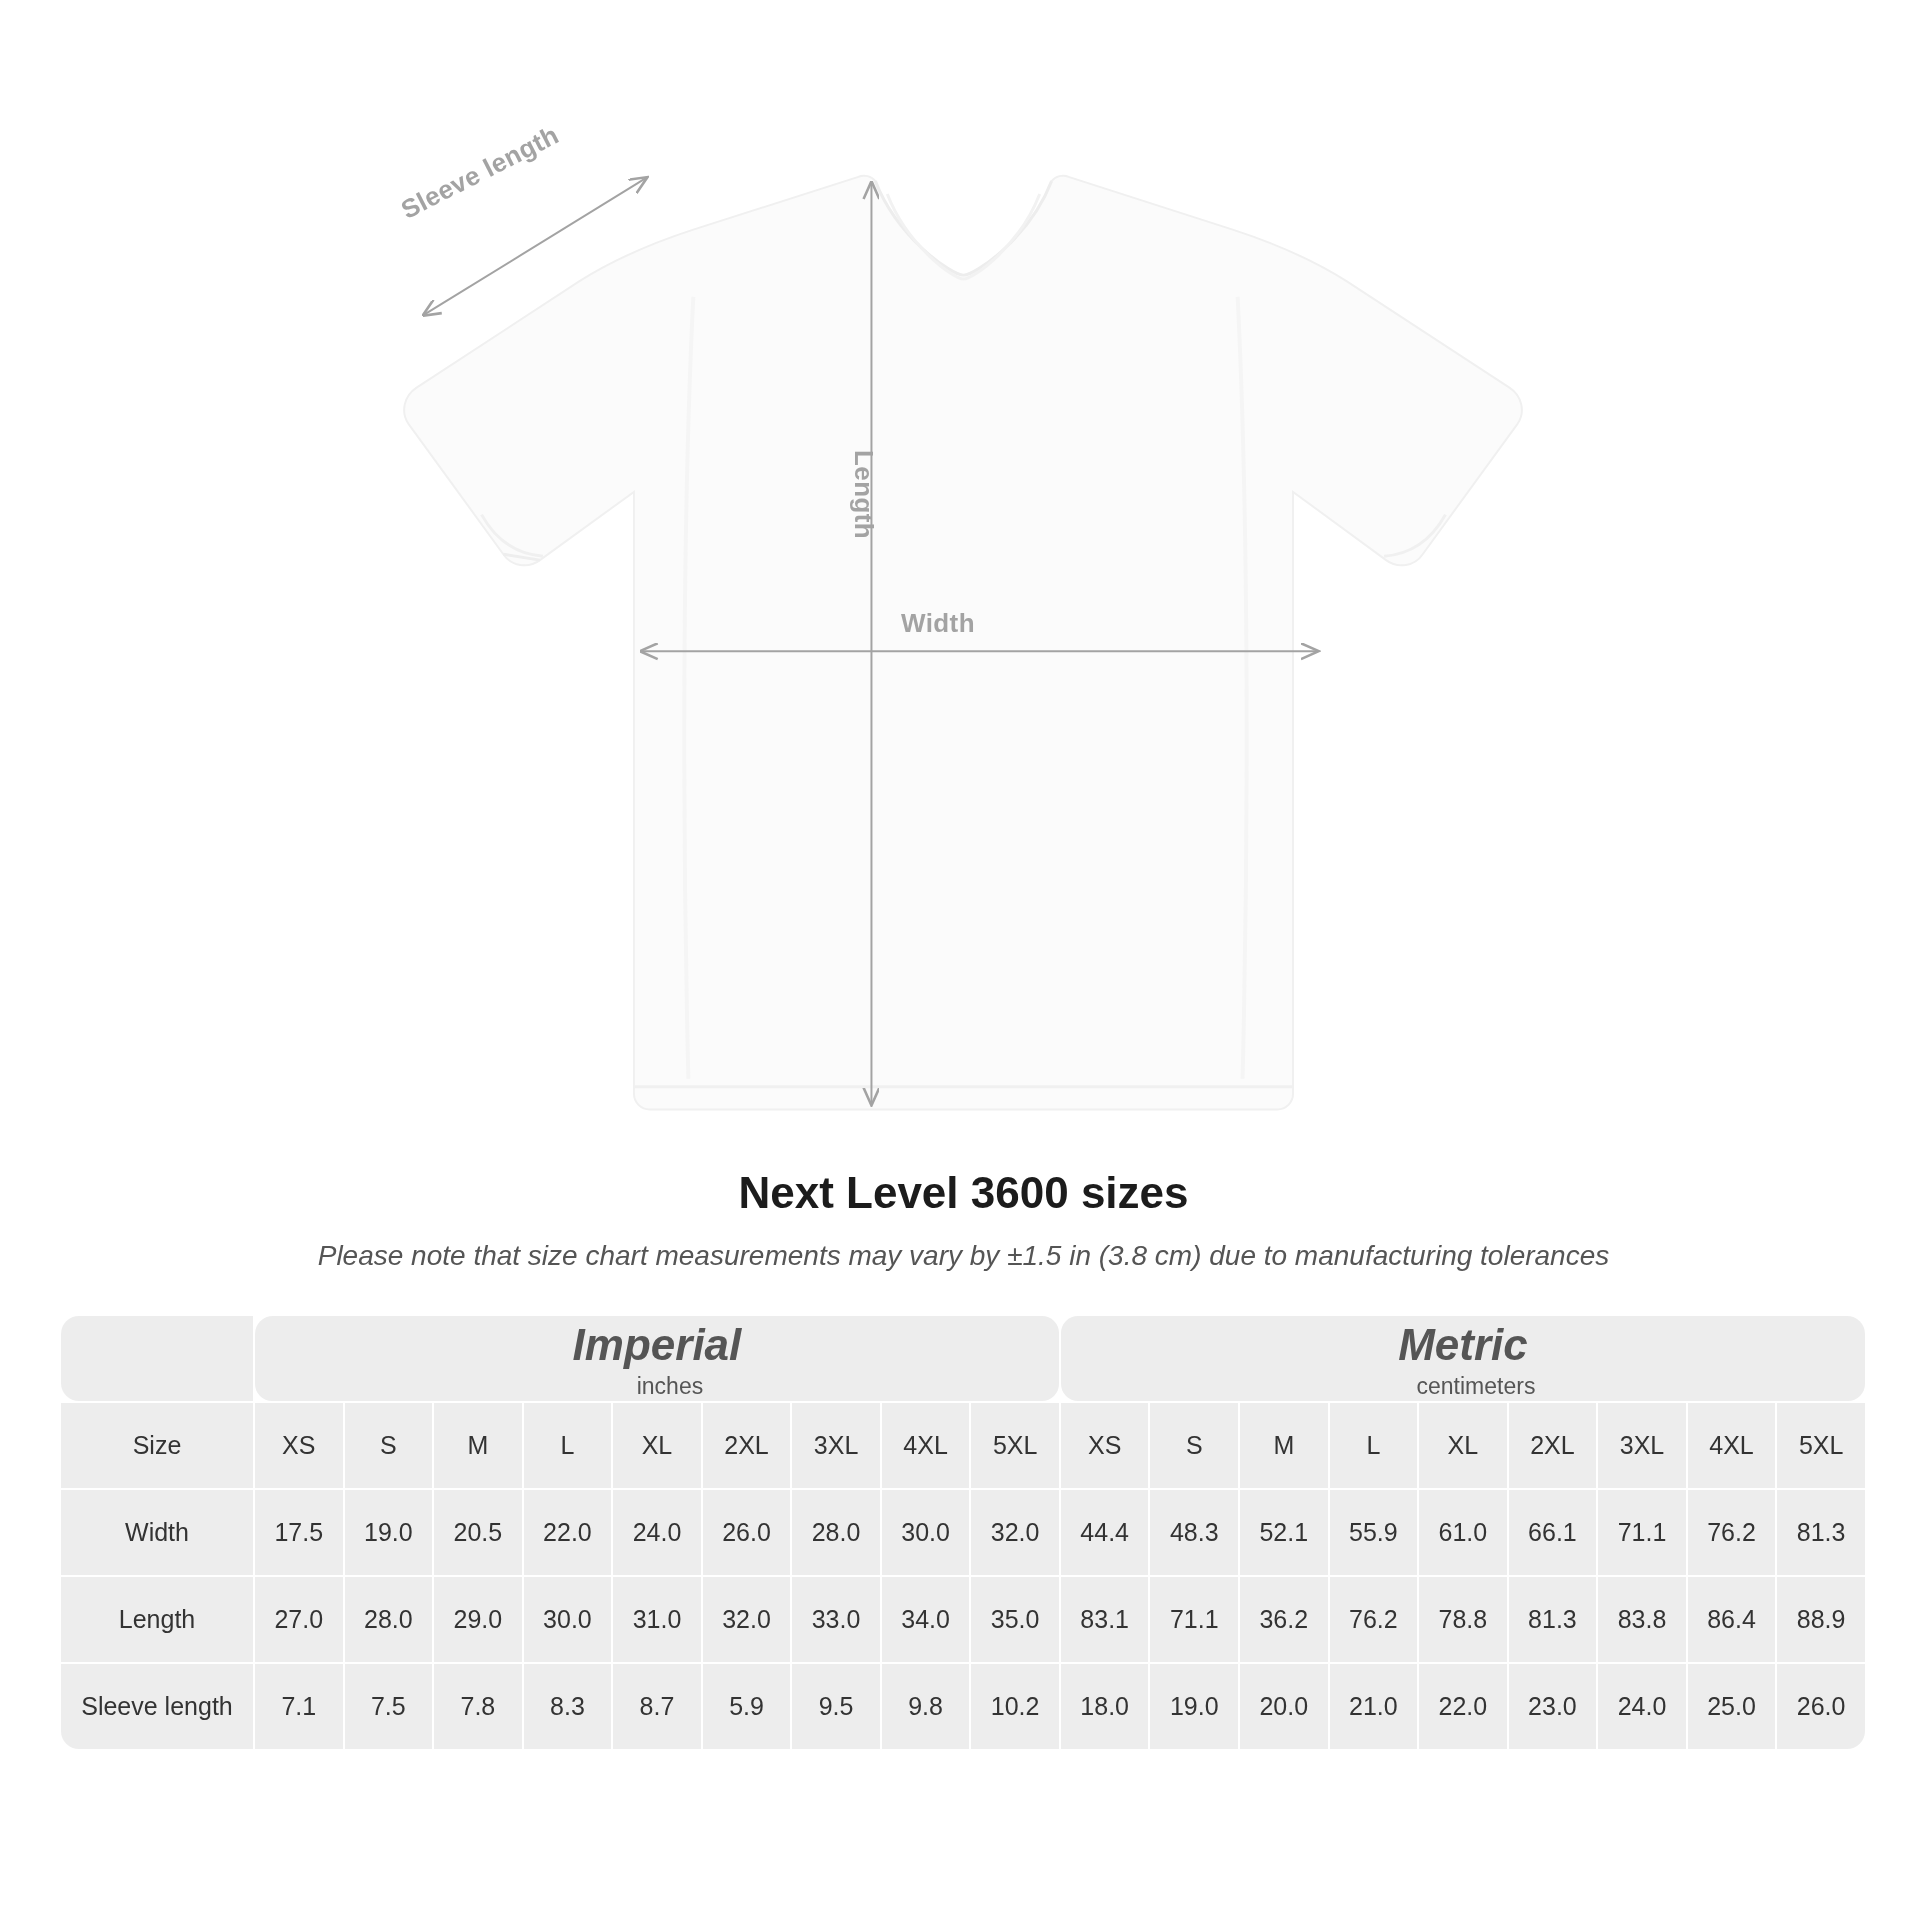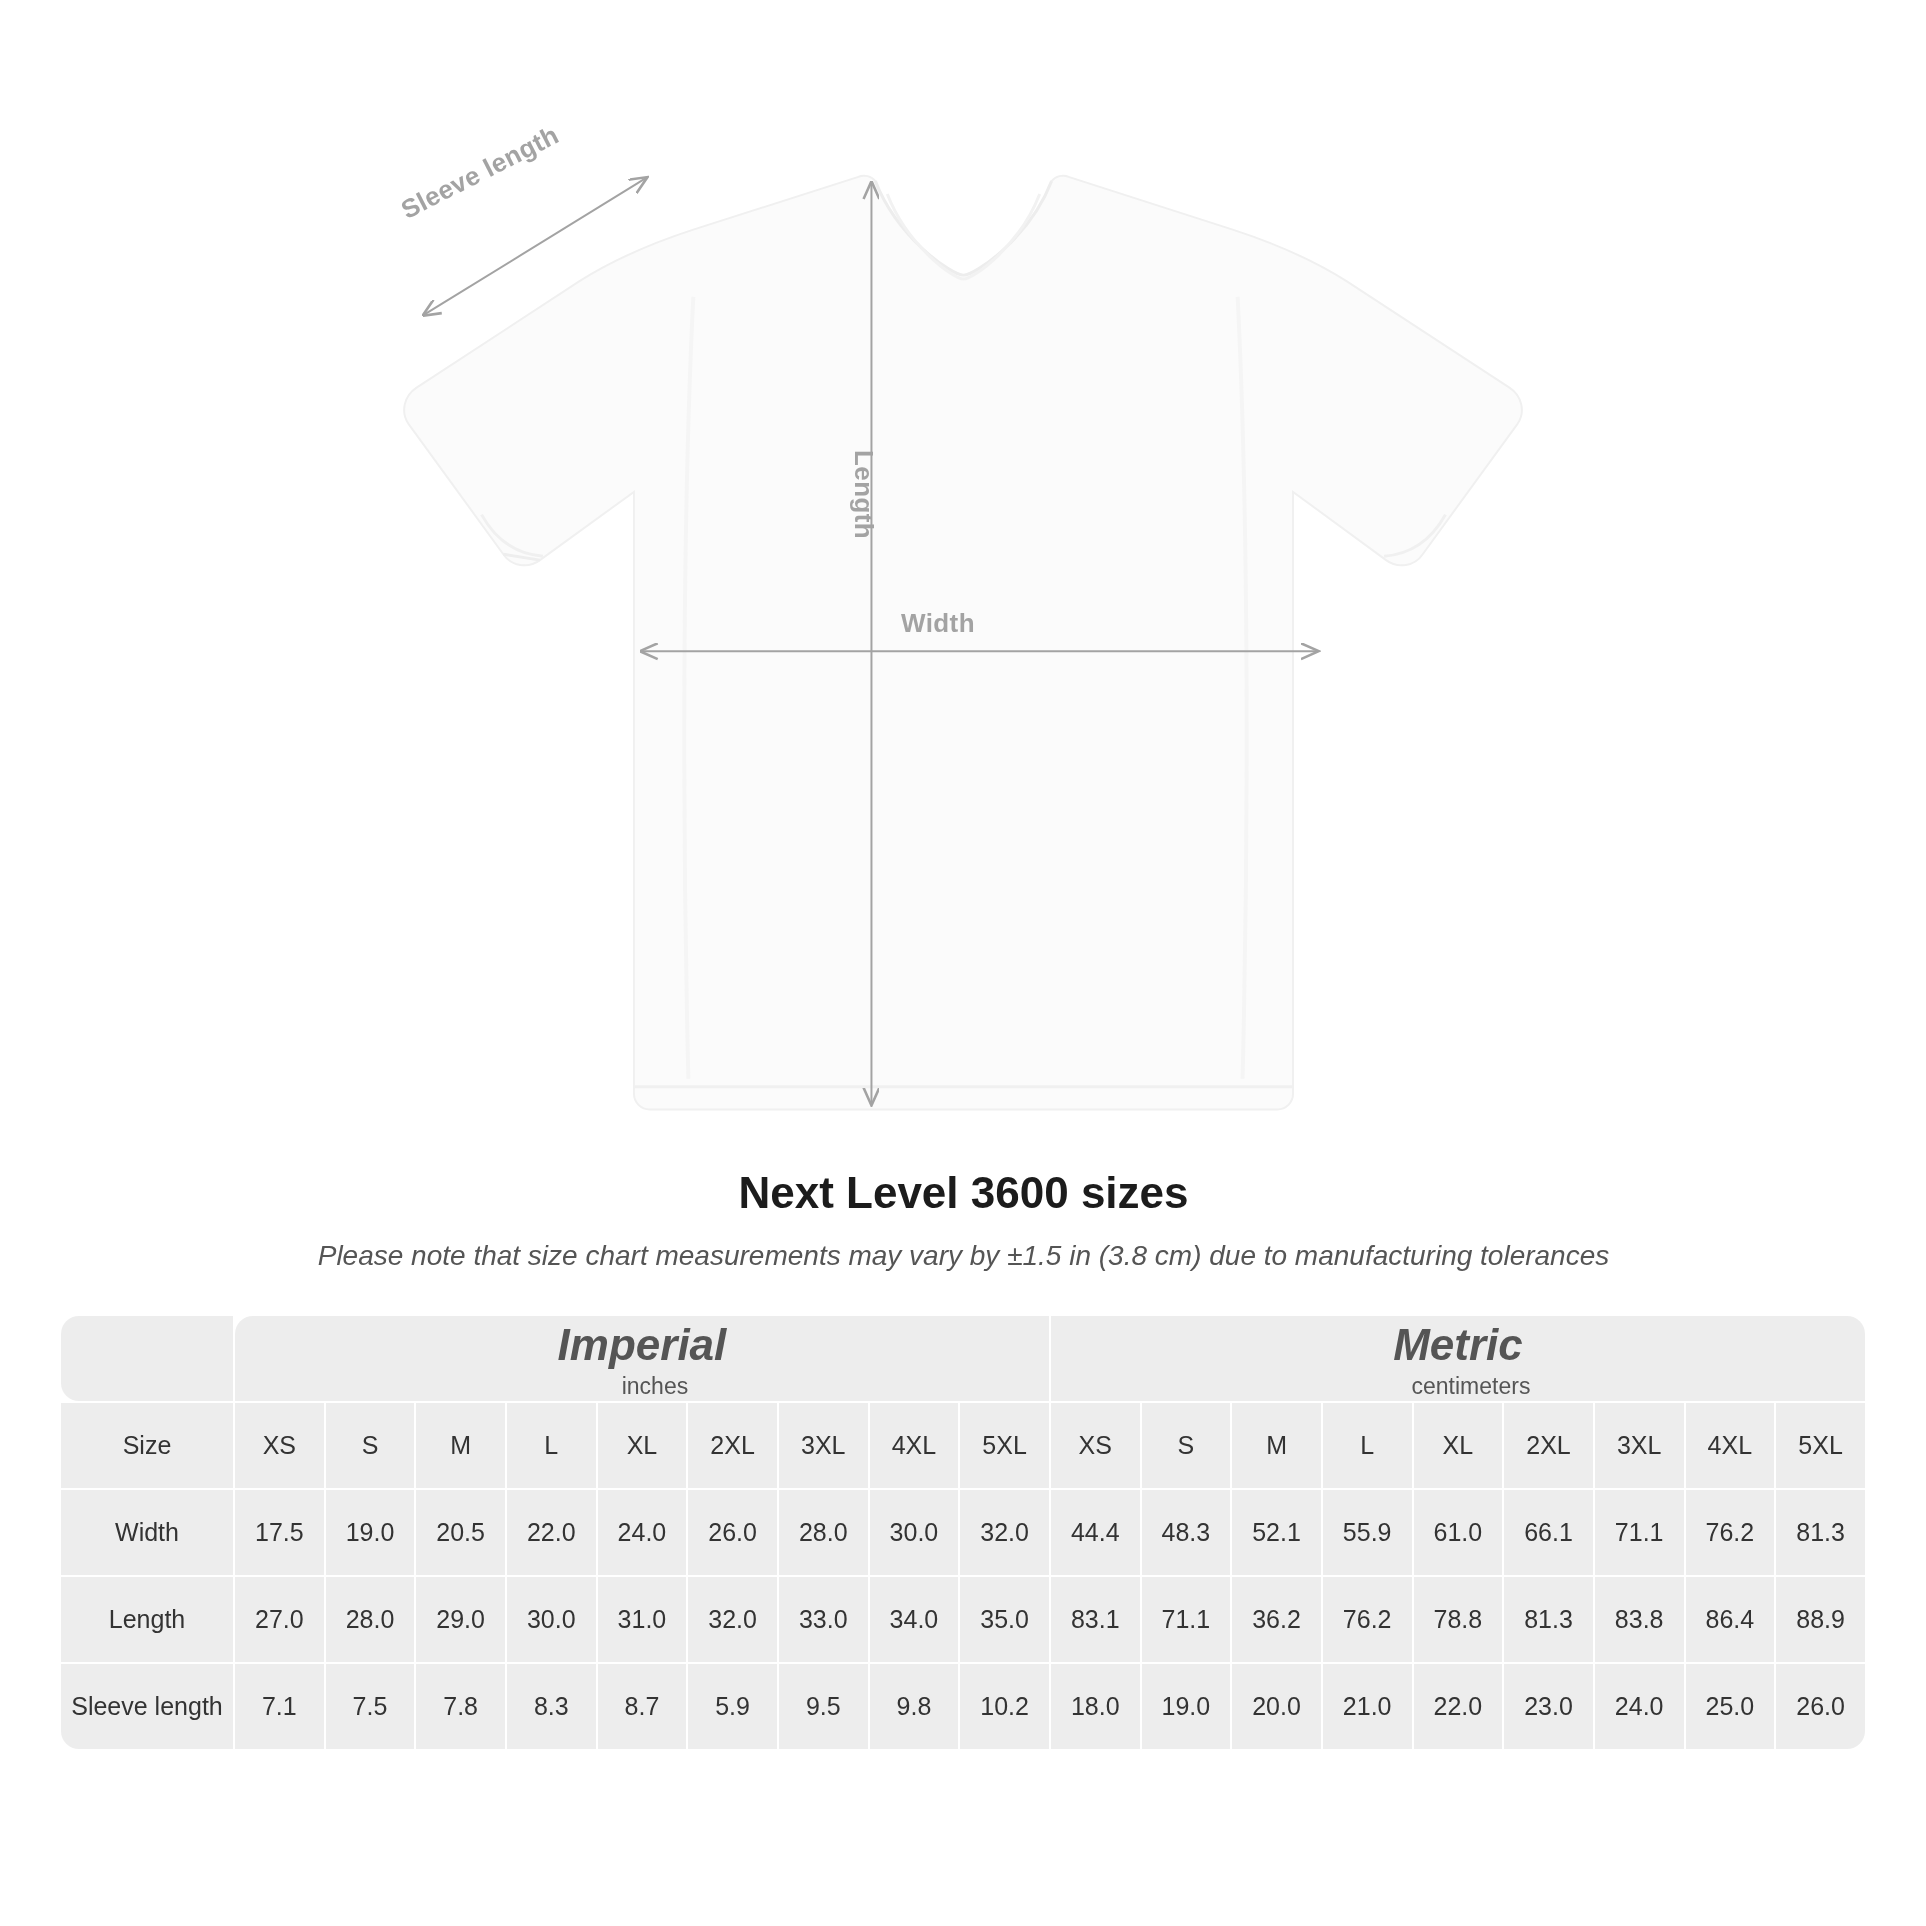--- a/index.html
+++ b/index.html
@@ -86,20 +86,21 @@
     text-align: center;
     font-size: 25px;
     color: #333;
     height: 85px;
     padding: 0;
     font-weight: normal;
   }
   .unit-head {
     height: 119px;
     vertical-align: middle;
+    border-radius: 17px;
   }
   .unit-head .unit-name {
     font-size: 44px;
     font-weight: bold;
     font-style: italic;
     color: #555;
     display: block;
     line-height: 1.25;
   }
   .unit-head .unit-sub {
@@ -116,21 +117,21 @@
     font-weight: bold;
     color: #333;
     font-size: 26px;
   }
   .col-head {
     font-weight: bold;
     color: #333;
     font-size: 25px;
   }
   .first-col {
-    width: 172px;
+    width: 192px;
   }
   .rt { border-top-left-radius: 18px; }
   .rtr { border-top-right-radius: 18px; }
   .rbl { border-bottom-left-radius: 18px; }
   .rbr { border-bottom-right-radius: 18px; }
 </style>
 </head>
 <body>
 
 <div class="illustration">

